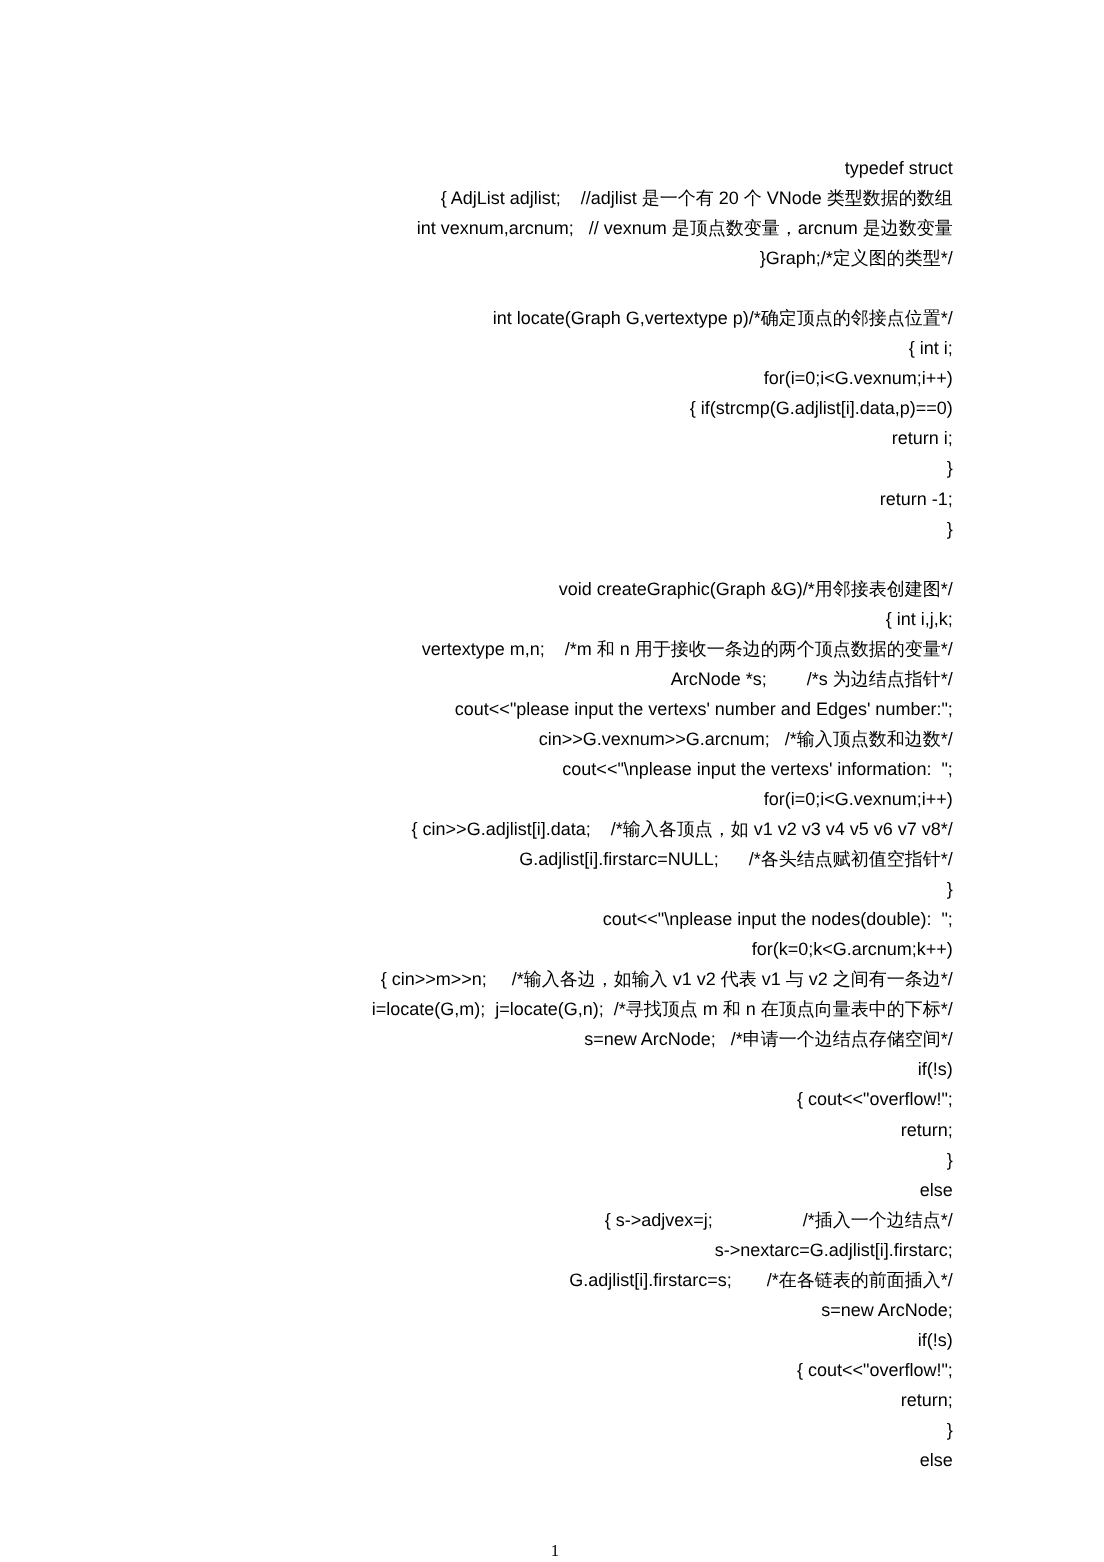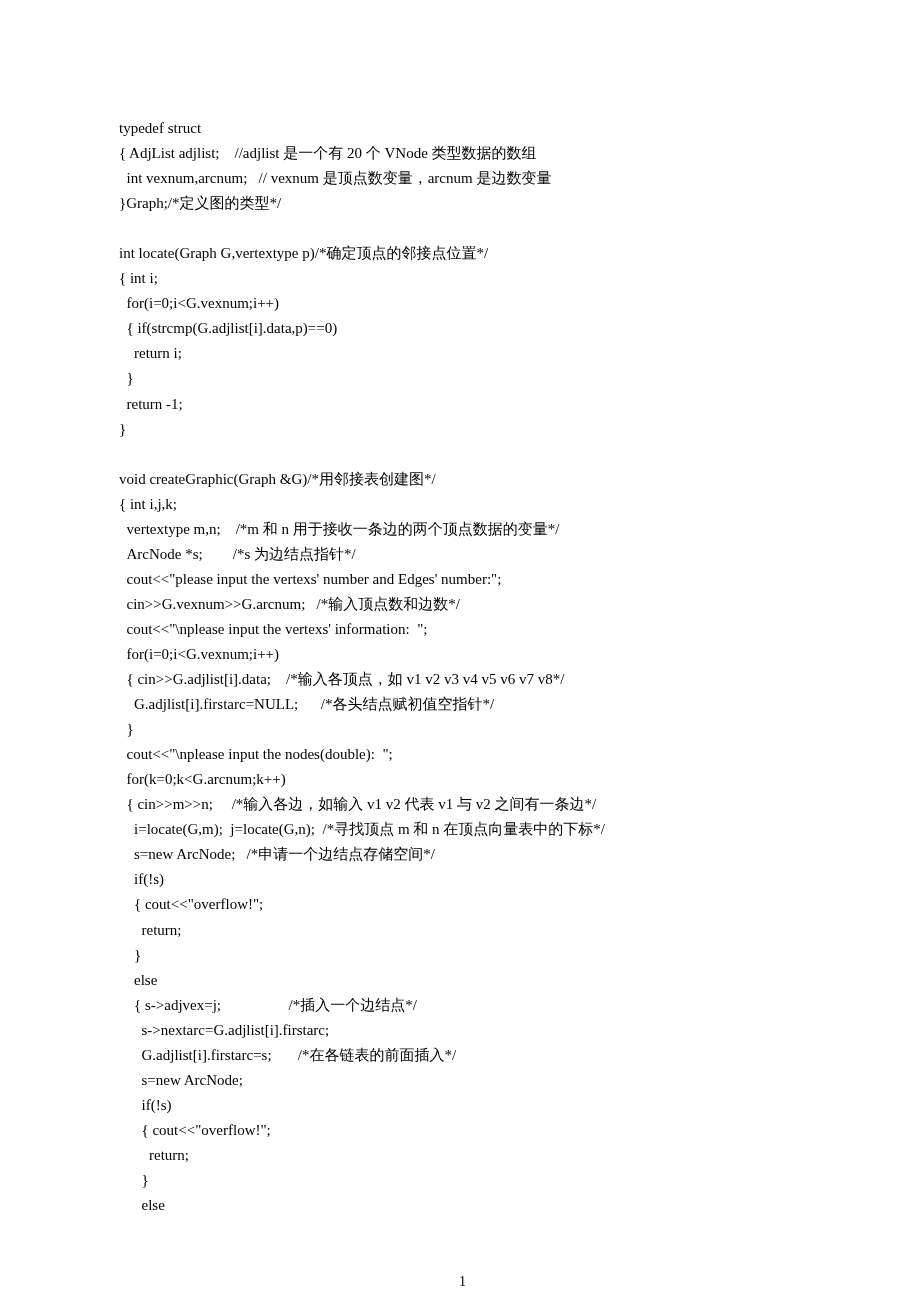--- a/index.html
+++ b/index.html
@@ -7,24 +7,25 @@
       padding: 112px 110px 40px 115px;
       font-family: "Courier New", "SimSun", monospace;
       font-size: 15px;
       line-height: 1.67;
       color: #000;
       background: #fff;
       width: 920px;
       box-sizing: border-box;
     }
     pre {
-      margin: 4px;
-      font-family: Liberation Serif, serif;
+      margin: 16px;
+      font-family: Liberation Sans, sans-serif;
       white-space: pre-wrap;
       word-break: break-all;
+      text-align: right;
     }
     .page-num {
       text-align: center;
       margin-top: 52px;
       font-family: "Times New Roman", serif;
       font-size: 14px;
     }
   </style>
 </head>
 <body>

